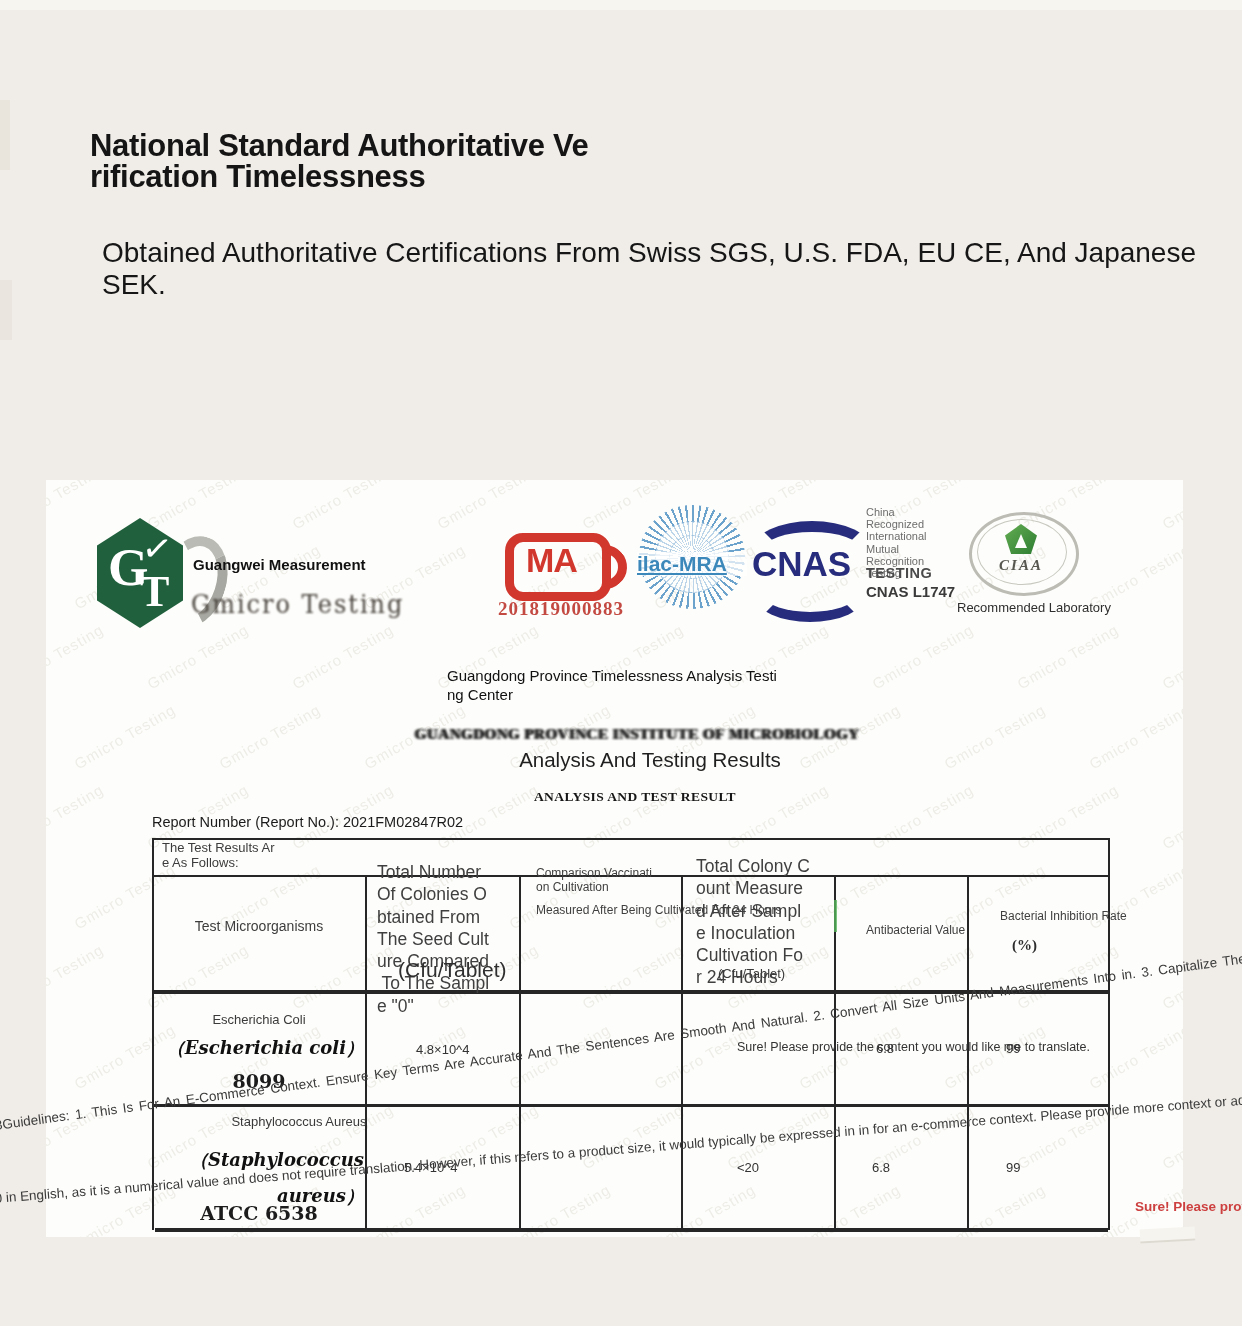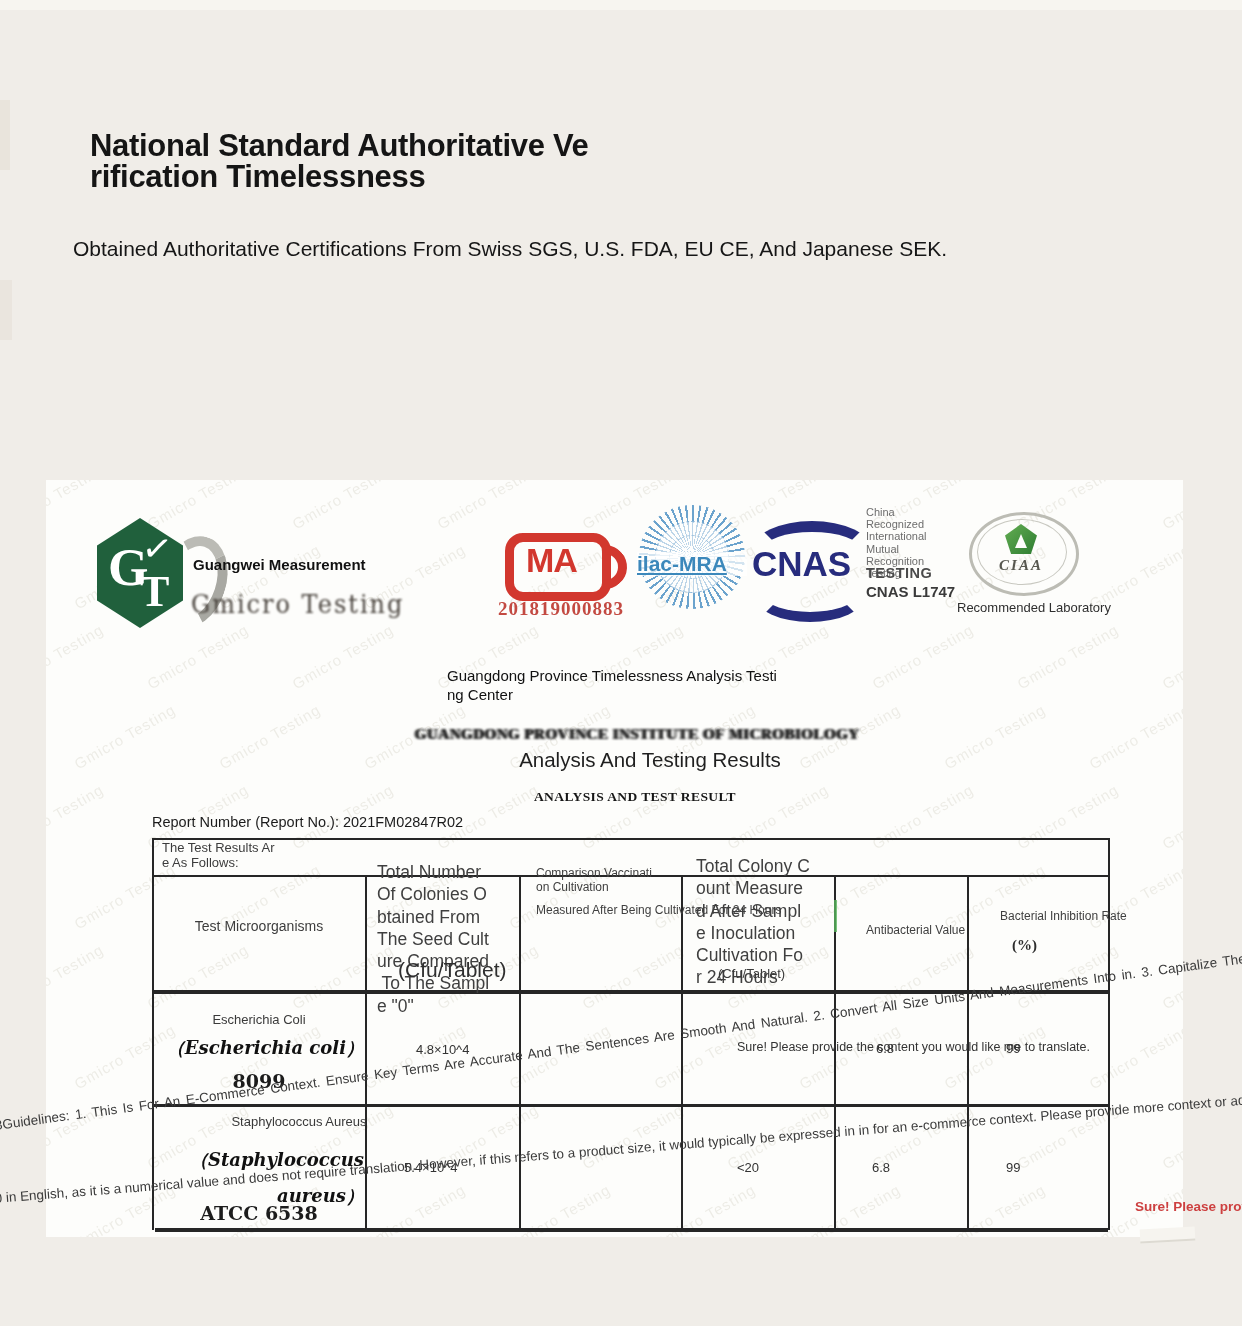--- a/index.html
+++ b/index.html
@@ -4,21 +4,21 @@
 <style>
   html,body{margin:0;padding:0;}
   body{background:#e9e6e0;font-family:"Liberation Sans",sans-serif;}
   .page{position:relative;width:1242px;height:1326px;margin:0 auto;background:#f0ede8;overflow:hidden;}
   .abs{position:absolute;}
   .top-strip{left:0;top:0;width:1242px;height:10px;background:#f7f5f0;}
   .edge-a{left:0;top:100px;width:10px;height:70px;background:#e9e4dc;}
   .edge-b{left:0;top:280px;width:12px;height:60px;background:#eae5de;}
   
   .h1{left:90px;top:130px;font-size:31px;line-height:31px;font-weight:800;color:#151515;letter-spacing:-0.3px;white-space:pre-line;}
-  .sub1{left:73px;top:237px;font-size:21px;color:#161616;}
+  .sub1{left:102px;top:237px;font-size:28px;color:#161616;}
   .sub2{left:95px;top:289px;font-size:20.5px;color:#161616;}
   
   .sheet{left:46px;top:480px;width:1137px;height:757px;background:#fdfdfb;overflow:hidden;}
   .wm{position:absolute;transform:rotate(-30deg);font-size:15px;color:rgba(135,120,92,.13);white-space:nowrap;letter-spacing:1px;}
   .curl{left:1140px;top:1228px;width:55px;height:12px;background:#f6f4ef;border-bottom:2px solid #dddad2;transform:rotate(-3deg);}
   
   .gt-hex{left:90px;top:518px;width:100px;height:110px;background:#20603c;clip-path:polygon(50% 0,93% 25%,93% 75%,50% 100%,7% 75%,7% 25%);}
   .gt-g{left:108px;top:542px;font-family:"Liberation Serif",serif;font-weight:700;font-size:52px;line-height:52px;color:#fff;}
   .gt-t{left:140px;top:570px;font-family:"Liberation Serif",serif;font-weight:700;font-size:44px;line-height:44px;color:#fff;}
   .gt-check{left:142px;top:528px;font-size:36px;color:#fff;transform:rotate(8deg);}

